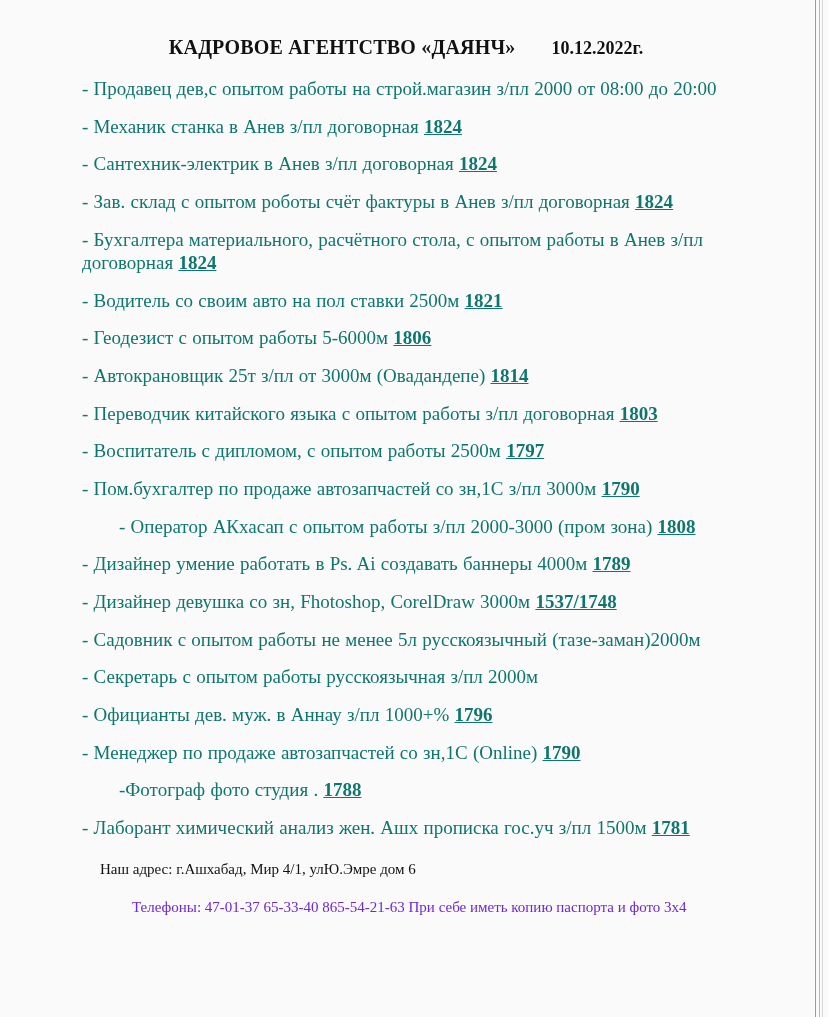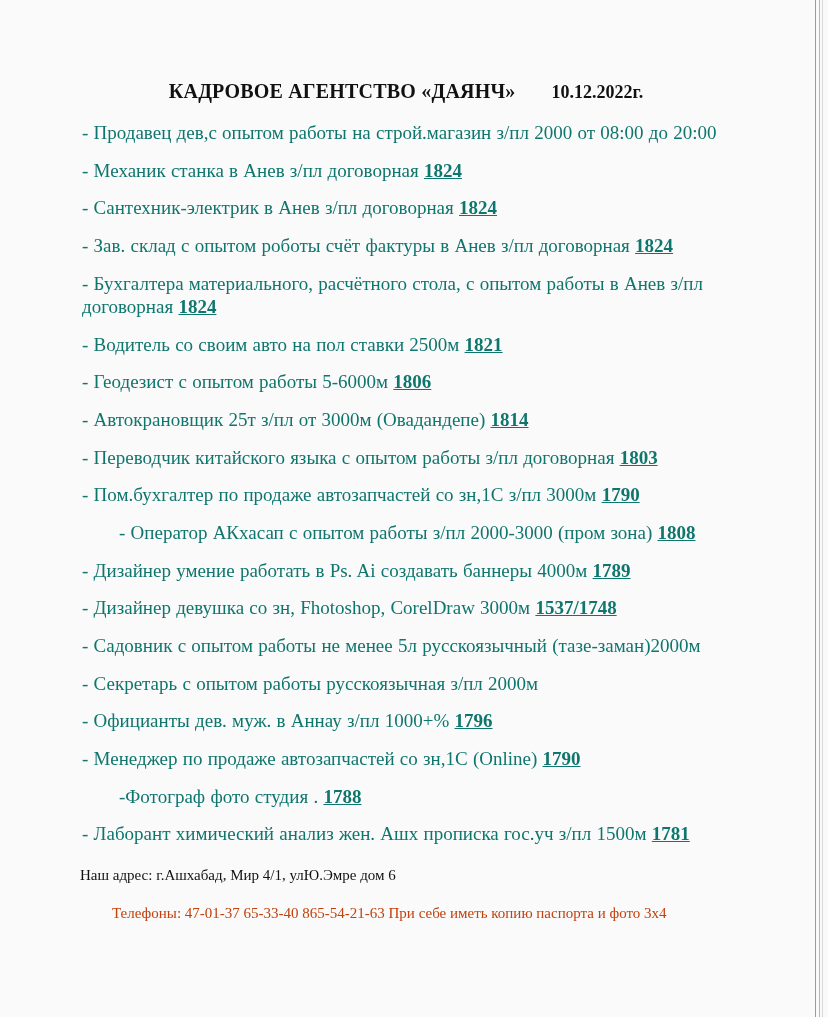--- a/index.html
+++ b/index.html
@@ -27,21 +27,20 @@
     width: 1px;
     background: #9a9a9a;
   }
   .page-edge-rule.r1 { right: 12px; }
   .page-edge-rule.r2 { right: 8px;  background: #b8b8b8; }
   .page-edge-rule.r3 { right: 5px;  background: #d8d8d8; }
 
   .sheet {
     position: relative;
     padding: 0 26px 0 0;
-    margin-top: 44px;
   }
 
   
   .doc-header {
     display: flex;
     align-items: baseline;
     justify-content: center;
     padding-top: 36px;
     padding-bottom: 4px;
     padding-left: 10px;
@@ -86,31 +85,32 @@
   }
   .ref {
     font-weight: bold;
     text-decoration: underline;
     text-underline-offset: 1px;
   }
 
   
   .doc-footer {
     padding-top: 6px;
+    padding-left: 20px;
   }
   .footer-address {
     font-size: 15px;
     color: #121212;
     padding-left: 80px;
     margin: 0 0 20px 0;
     line-height: 1.2;
   }
   .footer-phones {
     font-size: 15px;
-    color: #c2410c;
+    color: #6d28d9;
     padding-left: 112px;
     margin: 0;
     line-height: 1.2;
   }
 </style>
 </head>
 <body>
 
 <div class="page">
 
@@ -128,20 +128,21 @@
     <ul class="listing" id="listing-root">
         <li class="listing-item"><span>- Продавец дев,с опытом работы на строй.магазин з/пл 2000 от 08:00 до 20:00</span></li>
         <li class="listing-item"><span>- Механик станка в Анев з/пл договорная </span><span class="ref">1824</span></li>
         <li class="listing-item"><span>- Сантехник-электрик в Анев з/пл договорная  </span><span class="ref">1824</span></li>
         <li class="listing-item"><span>- Зав. склад с опытом роботы счёт фактуры в Анев з/пл договорная  </span><span class="ref">1824</span></li>
         <li class="listing-item wrap-item"><span>- Бухгалтера материального, расчётного стола, с опытом работы в Анев з/пл договорная  </span><span class="ref">1824</span></li>
         <li class="listing-item"><span>- Водитель со своим авто на пол ставки 2500м   </span><span class="ref">1821</span></li>
         <li class="listing-item"><span>- Геодезист с опытом работы  5-6000м </span><span class="ref">1806</span></li>
         <li class="listing-item"><span>- Автокрановщик 25т з/пл от 3000м (Овадандепе) </span><span class="ref">1814</span></li>
         <li class="listing-item"><span>- Переводчик китайского языка с опытом работы  з/пл договорная </span><span class="ref">1803</span></li>
+        <li class="listing-item"><span>- Воспитатель с дипломом, с опытом работы  2500м  </span><span class="ref">1797</span></li>
         <li class="listing-item"><span>- Пом.бухгалтер по продаже автозапчастей со зн,1С з/пл 3000м </span><span class="ref">1790</span></li>
         <li class="listing-item indent-extra"><span> - Оператор АКхасап с опытом работы  з/пл 2000-3000 (пром зона) </span><span class="ref">1808</span></li>
         <li class="listing-item"><span>- Дизайнер умение работать в Ps. Ai создавать баннеры 4000м </span><span class="ref">1789</span></li>
         <li class="listing-item"><span>- Дизайнер девушка со зн,  Fhotoshop, CorelDraw  3000м </span><span class="ref">1537/1748</span></li>
         <li class="listing-item"><span>- Садовник с опытом работы не менее 5л  русскоязычный (тазе-заман)2000м</span></li>
         <li class="listing-item"><span>- Секретарь с опытом работы русскоязычная з/пл 2000м</span></li>
         <li class="listing-item"><span>- Официанты дев. муж. в Аннау з/пл 1000+%   </span><span class="ref">1796</span></li>
         <li class="listing-item"><span>- Менеджер по продаже автозапчастей со зн,1С (Online)  </span><span class="ref">1790</span></li>
         <li class="listing-item indent-extra"><span> -Фотограф фото студия . </span><span class="ref">1788</span></li>
         <li class="listing-item"><span>- Лаборант  химический анализ жен. Ашх прописка гос.уч з/пл 1500м  </span><span class="ref">1781</span></li>

